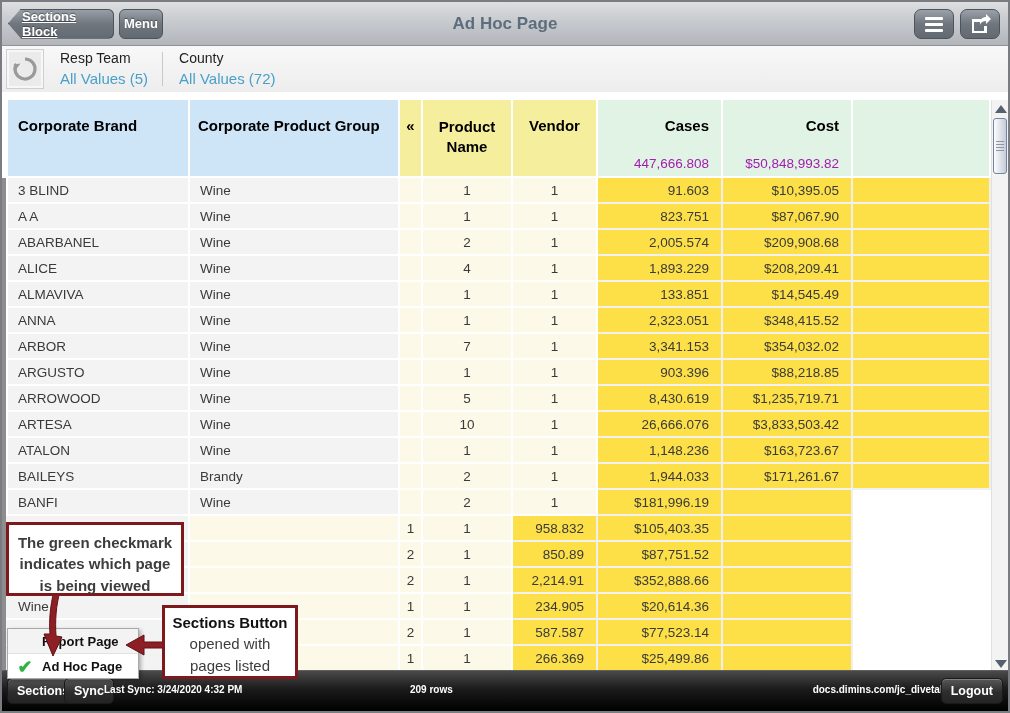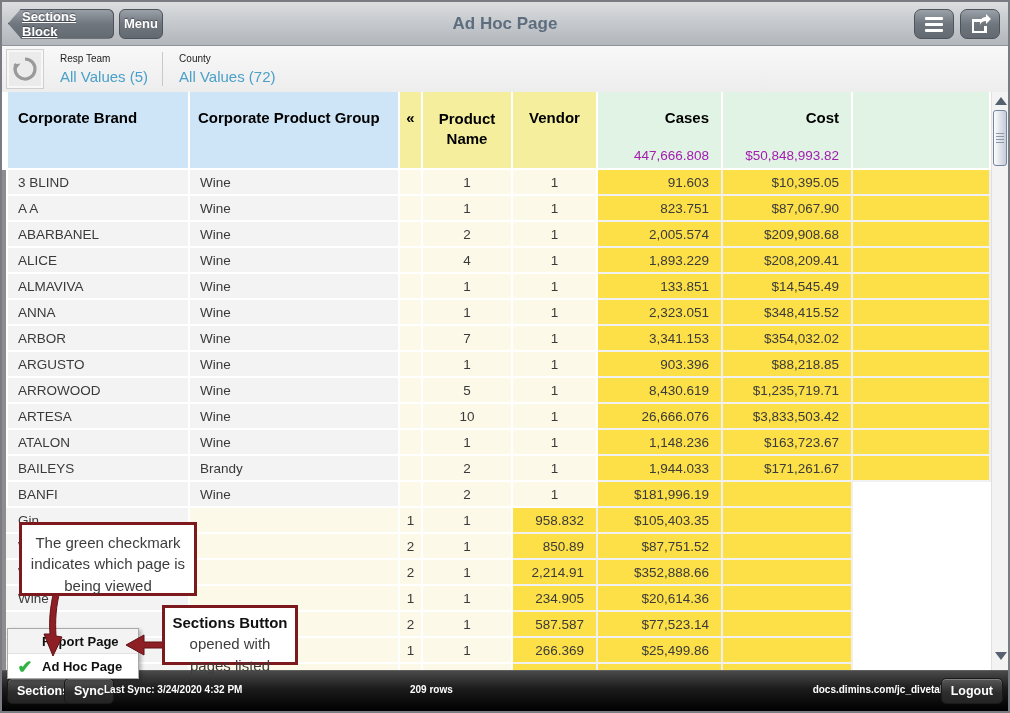--- a/index.html
+++ b/index.html
@@ -25,26 +25,26 @@
     border:1px solid #4e545b; border-radius:7px; display:flex; align-items:center; justify-content:center; }
   .hamburger { display:flex; flex-direction:column; gap:3px; }
   .hamburger span { display:block; width:18px; height:3px; background:#fff; border-radius:1px; }
 
   
   .filterbar { position:absolute; left:0; top:44px; width:1006px; height:46px;
     background:linear-gradient(#f8f8f8,#ededed); display:flex; align-items:center; }
   .refresh-box { margin-left:4px; width:38px; height:40px; background:#ebebeb; border:1px solid #cfcfcf;
     box-shadow:inset 0 0 0 2px #f7f7f7; display:flex; align-items:center; justify-content:center; }
   .filter-item { margin-left:16px; padding-right:14px; }
-  .filter-name { font-size:10px; color:#222; line-height:1.4; }
+  .filter-name { font-size:14px; color:#222; line-height:1.4; }
   .filter-value { font-size:15px; color:#4aa0c8; line-height:1.4; }
   .filter-sep { width:1px; height:34px; background:#c8c8c8; }
 
   
-  .table-area { position:absolute; left:0; top:90px; width:1006px; height:578px; background:#fff; overflow:hidden; }
+  .table-area { position:absolute; left:0; top:98px; width:1006px; height:578px; background:#fff; overflow:hidden; }
   .grid { display:grid; grid-template-columns:6px 182px 210px 23px 90px 85px 125px 130px 138px; }
   .cell { border-right:2px solid #fff; border-bottom:2px solid #fff; font-size:13.5px; color:#3a3a3a;
     display:flex; align-items:center; overflow:hidden; white-space:nowrap; }
   .hdr { height:78px; font-weight:bold; color:#000; font-size:15px; align-items:flex-start; padding-top:17px; }
   .hdr.blue { background:#cee5f8; }
   .hdr.yellow { background:#f5ef9d; }
   .hdr.green { background:#e1f3e5; }
   .hdr.center { justify-content:center; text-align:center; }
   .hdr.right { justify-content:flex-end; padding-right:12px; }
   .hdr.gutter { background:#fff; }
@@ -72,22 +72,22 @@
   .bottombar { position:absolute; left:0; top:668px; width:1006px; height:41px;
     background:linear-gradient(#4a4a4a,#1b1b1b 45%,#000); border-top:1px solid #5f5f5f; color:#fff; }
   .bb-btn { position:absolute; top:7px; height:26px; background:linear-gradient(#585858,#2d2d2d 55%,#242424);
     border:1px solid #1a1a1a; border-radius:5px; color:#fff; font-weight:bold; font-size:12.5px;
     display:flex; align-items:center; justify-content:center; padding:0 9px; box-shadow:inset 0 1px 0 rgba(255,255,255,.25); }
   .bb-text { position:absolute; top:13px; font-weight:bold; font-size:10px; color:#fff; }
 
   
   .callout { position:absolute; background:#fff; border:3px solid #7d181d; color:#3d3d3d;
     font-size:15px; text-align:center; z-index:7; }
-  .callout1 { left:17px; top:520px; width:178px; height:74px; padding:7px 6px; line-height:1.42; }
-  .callout2 { left:160px; top:603px; width:136px; height:60px; padding:4px 3px; line-height:1.42; }
+  .callout1 { left:4px; top:520px; width:178px; height:74px; padding:7px 6px; line-height:1.42;font-weight:bold; }
+  .callout2 { left:160px; top:603px; width:136px; height:74px; padding:4px 3px; line-height:1.42; }
   .callout2 b { font-size:15px; color:#111; }
   .overlay-svg { position:absolute; z-index:6; }
 
   .popup { position:absolute; left:5px; top:626px; width:132px; height:51px; background:#fff;
     border:1px solid #a9a9a9; box-shadow:2px 2px 4px rgba(0,0,0,.3); z-index:5; }
   .popup-row { height:25px; display:flex; align-items:center; font-size:13px; font-weight:bold; color:#111; }
   .popup-row.first { background:#f3f3f3; border-bottom:1px solid #e2e2e2; }
   .popup-check { width:34px; text-align:center; color:#2fb344; font-size:18px; font-weight:bold; line-height:1; }
 </style>
 </head>

